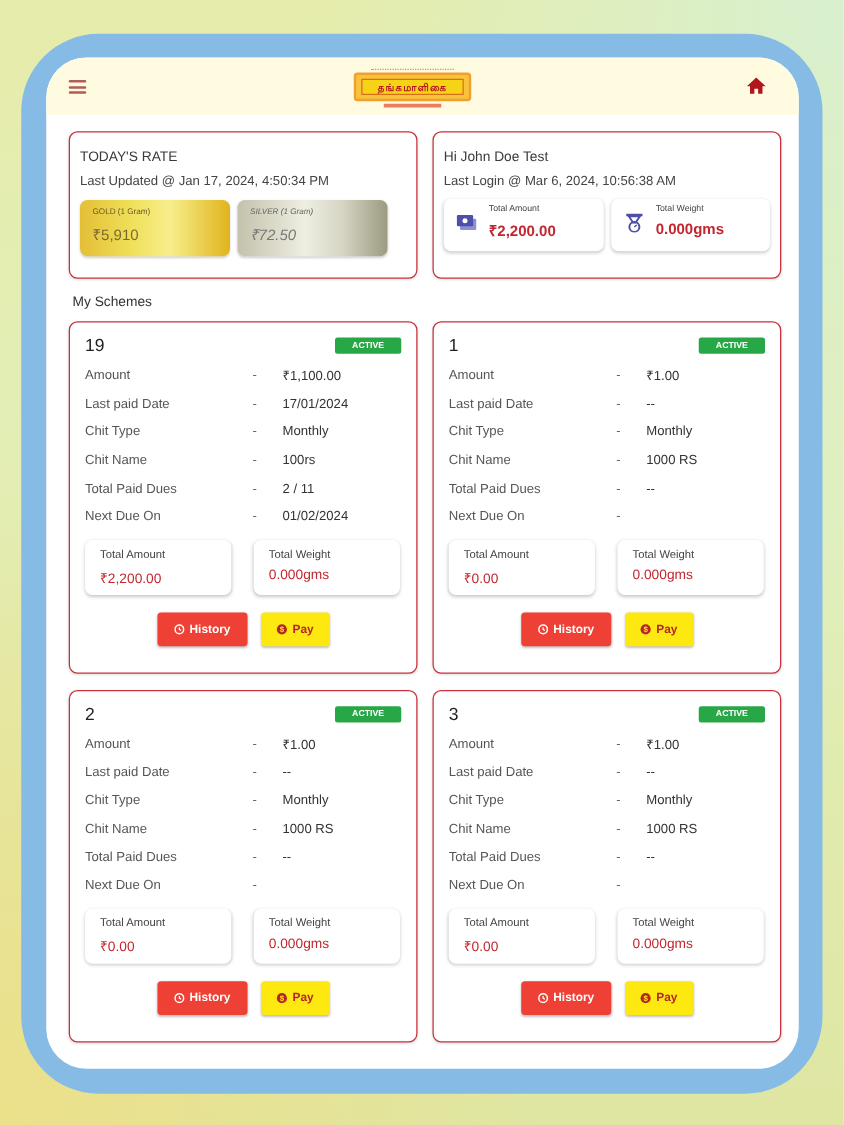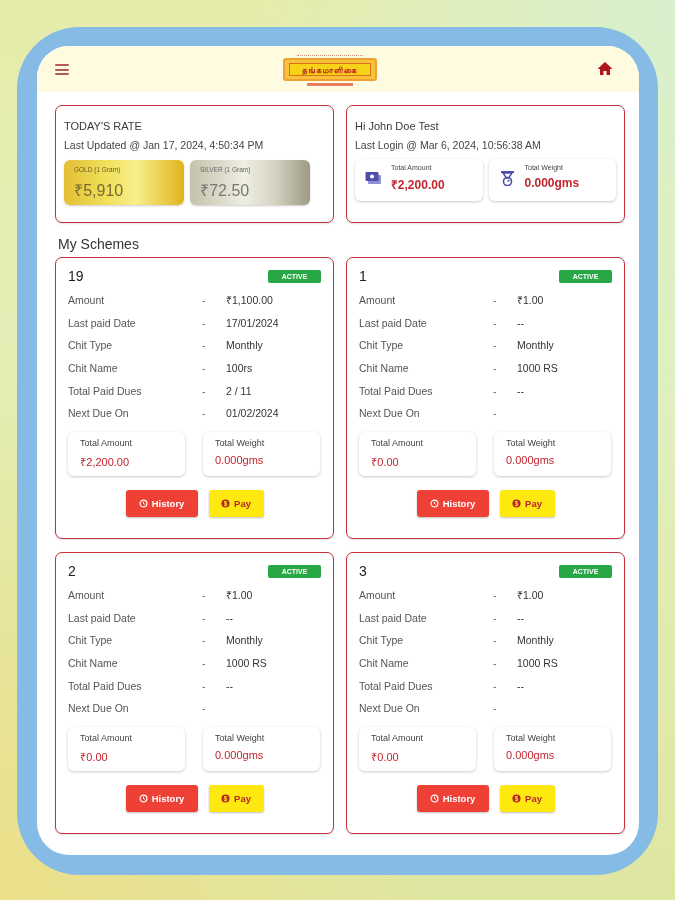--- a/index.html
+++ b/index.html
@@ -35,33 +35,33 @@
     position: absolute; background: #fff; border: 1.5px solid #c9303a; border-radius: 7px;
     box-shadow: 0 1px 2px rgba(0,0,0,0.12);
   }
   .rate-card { left: 18px; top: 59px; width: 279px; height: 118px; padding: 14px 23px 0 8px; }
   .user-card { left: 309px; top: 59px; width: 279px; height: 118px; padding: 14px 8px 0 8px; }
   .title-line { font-size: 11px; color: #3a3a3a; line-height: 13px; }
   .sub-line { font-size: 10.5px; color: #444; margin-top: 6px; line-height: 13px; }
   .rate-row { display:flex; gap: 6px; margin-top: 8px; }
   .rate-tile { width: 129px; height: 45px; border-radius: 6px; padding: 6px 10px; box-shadow: 0 1px 2px rgba(0,0,0,.2); }
   .gold { background: linear-gradient(90deg, #e3bf36 0%, #f0e05a 35%, #f7ee8c 60%, #e0b41c 100%); }
-  .silver { background: linear-gradient(90deg, #c4c2ac 0%, #eeeee2 45%, #d6d5c4 70%, #9c9a80 100%); }
+  .silver { background: linear-gradient(90deg, #c4c2ac 0%, #eeeee2 45%, #d6d5c4 70%, #9c9a80 100%); font-style: italic; }
   .rate-label { font-size: 6.5px; color: #6b5a20; }
   .silver .rate-label { color: #666; }
-  .rate-value { font-size: 16px; color: #7a6a30; margin-top: 6px; }
+  .rate-value { font-size: 12px; color: #7a6a30; margin-top: 6px; }
   .silver .rate-value { color: #777; }
 
   .stat-row { display:flex; gap: 6px; margin-top: 7px; }
   .stat-tile { width: 129px; height: 42px; border-radius: 6px; background:#fff; box-shadow: 0 1px 3px rgba(0,0,0,.22); position:relative; padding: 5px 0 0 36px; }
   .stat-icon { position:absolute; left: 10px; top: 11px; width: 17px; height: 16px; }
   .stat-label { font-size: 7px; color: #444; }
   .stat-value { font-size: 12px; font-weight: bold; color: #c2262f; margin-top: 5px; }
 
-  .section-title { position:absolute; left: 21px; top: 190px; font-size: 14px; color: #333; }
+  .section-title { position:absolute; left: 21px; top: 190px; font-size: 11px; color: #333; }
 
   .scheme { width: 279px; height: 282px; padding: 10px 12px 0 12px; }
   .s1 { left: 18px; top: 211px; }
   .s2 { left: 309px; top: 211px; }
   .s3 { left: 18px; top: 506px; }
   .s4 { left: 309px; top: 506px; }
   .scheme-head { display:flex; justify-content: space-between; align-items:center; height: 16px; }
   .scheme-id { font-size: 14px; color: #222; }
   .badge { background:#27a745; color:#fff; font-size: 7px; font-weight:bold; width: 53px; height: 13px; line-height: 13px; text-align:center; border-radius: 2px; }
   .rows { margin-top: 5px; }

